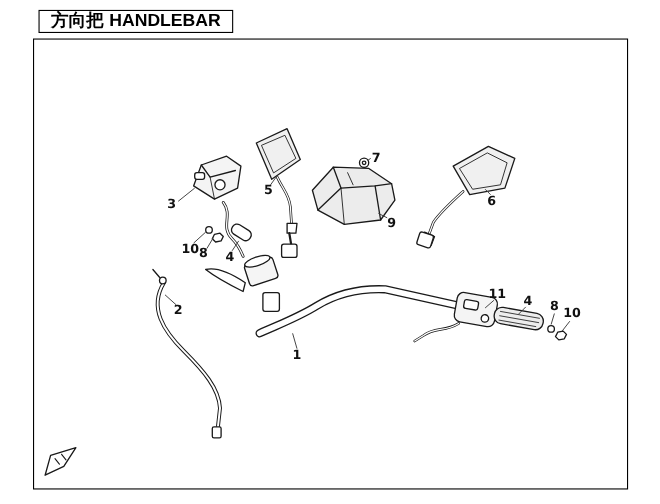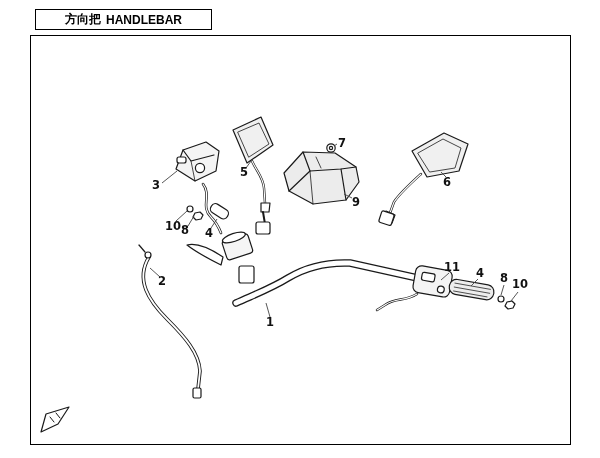--- a/index.html
+++ b/index.html
@@ -7,21 +7,21 @@
     position:relative;width:600px;height:458px;background:#ffffff;
     font-family:"Liberation Sans",sans-serif;overflow:hidden;color:#000;
   }
   #outer-border{
     position:absolute;left:30px;top:35px;width:539px;height:408px;
     border:1px solid #000;box-sizing:content-box;background:transparent;
   }
   #title-box{
     position:absolute;left:35px;top:9px;width:175px;height:19px;
     border:1px solid #000;display:flex;align-items:center;justify-content:center;
-    gap:5px;font-size:12px;font-weight:bold;white-space:nowrap;background:#fff;
+    gap:5px;font-size:16px;font-weight:bold;white-space:nowrap;background:#fff;
   }
   #diagram-svg{position:absolute;left:0;top:0;}
   #labels-layer text{
     font-family:"DejaVu Sans","Liberation Sans",sans-serif;
     font-size:11.5px;font-weight:bold;fill:#111;text-anchor:middle;
   }
   #labels-layer line{stroke:#444;stroke-width:0.9;}
 </style>
 </head>
 <body>

